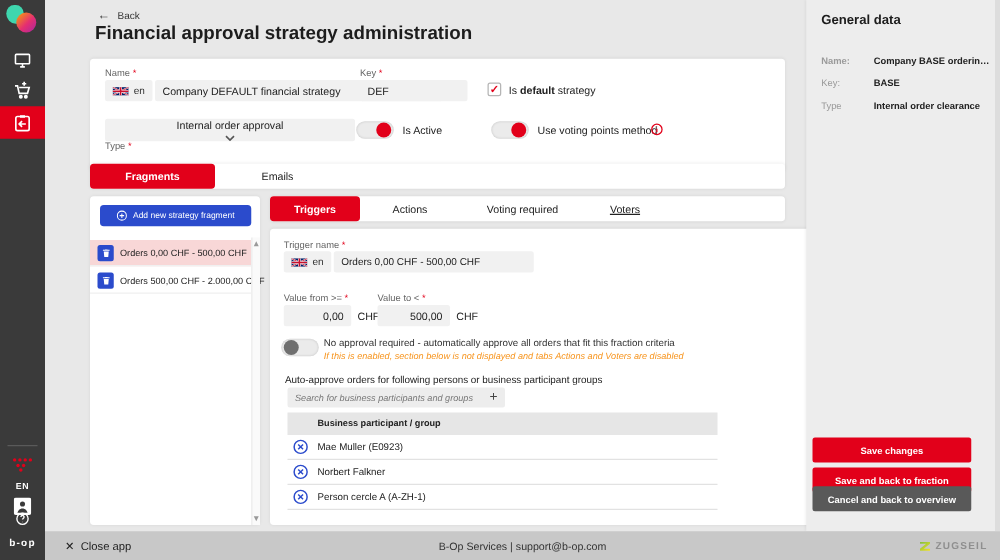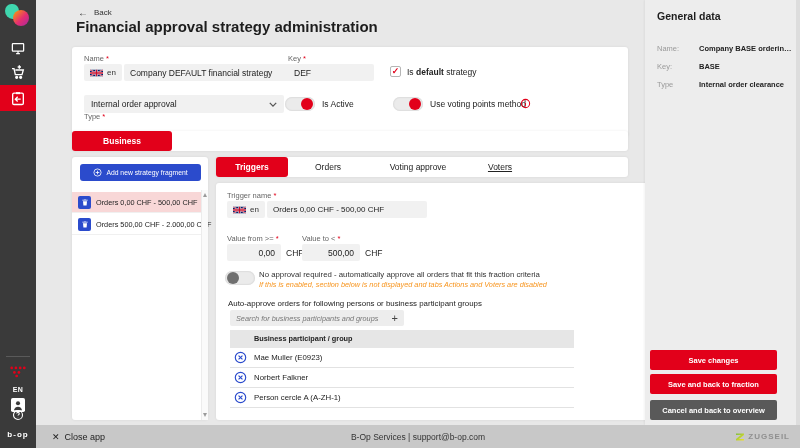--- a/index.html
+++ b/index.html
@@ -34,21 +34,21 @@
   #form-card { left:36px; top:47px; width:556px; height:90px; }
   .lbl { position:absolute; font-size:7.5px; color:#666; white-space:nowrap; }
   .req { color:#e2001a; }
   .inp { position:absolute; background:#f1f1f1; border:none; border-radius:2px; height:17px; font-size:8.5px; color:#222; font-family:inherit; padding:0 6px; }
   .lang-chip { position:absolute; width:38px; height:17px; background:#f1f1f1; border-radius:2px; display:flex; align-items:center; justify-content:center; gap:4px; font-size:8px; color:#333; }
   .flag { width:13px; height:8px; border-radius:1px; overflow:hidden; flex:none; }
 
   .checkbox-wrap { position:absolute; display:flex; align-items:center; gap:6px; font-size:8.5px; color:#222; }
   .checkbox { width:11px; height:11px; background:#fff; border:1px solid #b5b5b5; border-radius:2px; color:#e2001a; font-size:9px; line-height:9px; text-align:center; font-weight:bold; }
 
-  .select { position:absolute; background:#f1f1f1; border-radius:2px; height:18px; display:flex; align-items:center; justify-content:space-between; padding:0 7px; font-size:8.5px; color:#222; cursor:pointer; }
+  .select { position:absolute; background:#f1f1f1; border-radius:2px; height:18px; display:flex; align-items:center; justify-content:space-between; padding:0 7px; font-size:8.5px; color:#222; cursor:pointer;flex-direction:column; }
 
   .toggle { position:absolute; width:30px; height:14px; border-radius:7px; background:#ebebeb; box-shadow:inset 0 0 2px rgba(0,0,0,.18); cursor:pointer; }
   .toggle .knob { position:absolute; top:1px; width:12px; height:12px; border-radius:50%; }
   .toggle.on .knob { right:2px; background:#e2001a; }
   .toggle.off .knob { left:2px; background:#6f6f6f; }
   .toggle-label { position:absolute; font-size:8.5px; color:#222; white-space:nowrap; }
 
   .tabbar { position:absolute; background:#fff; border-radius:3px; display:flex; height:20px; box-shadow:0 0 3px rgba(0,0,0,.07); }
   .tab { display:flex; align-items:center; justify-content:center; font-size:8.5px; color:#222; cursor:pointer; height:20px; }
   .tab.active { background:#e2001a; color:#fff; font-weight:bold; border-radius:3px; }
@@ -248,21 +248,22 @@
     <span style="position:absolute;left:448px;top:51px;">
       <svg width="11" height="11" viewBox="0 0 24 24" fill="none" stroke="#e2001a" stroke-width="2.2">
           <circle cx="12" cy="12" r="9"></circle>
           <path d="M12 11v6"></path>
           <circle cx="12" cy="7.3" r="0.7" fill="#e2001a" stroke="none"></circle>
         </svg>
     </span>
   </div>
 
   <div class="tabbar" id="main-tabbar">
-    <div class="tab active" style="width:100px;">Business</div>
+    <div class="tab active" style="width:100px;">Fragments</div>
+    <div class="tab" style="width:100px;">Emails</div>
   </div>
 
   <div class="card" id="frag-panel">
     <div id="add-fragment-btn">
       <span>
         <svg width="9" height="9" viewBox="0 0 20 20" fill="none" stroke="#fff" stroke-width="1.8">
             <circle cx="10" cy="10" r="8"></circle>
             <path d="M10 6v8M6 10h8"></path>
           </svg>
       </span>
@@ -289,22 +290,22 @@
     </div>
 
     <div class="vscroll">
       <span class="up"></span>
       <span class="down"></span>
     </div>
   </div>
 
   <div class="tabbar" id="trigger-tabbar">
     <div class="tab active" style="width:72px;">Triggers</div>
-    <div class="tab" style="width:80px;">Orders</div>
-    <div class="tab" style="width:100px;">Voting approve</div>
+    <div class="tab" style="width:80px;">Actions</div>
+    <div class="tab" style="width:100px;">Voting required</div>
     <div class="tab" style="width:64px;text-decoration:underline;">Voters</div>
   </div>
 
   <div class="card" id="trigger-card">
     <div class="lbl" style="left:11px;top:8px;"><span>Trigger name</span> <span class="req">*</span></div>
     <div class="lang-chip" style="left:11px;top:18px;">
       <span class="flag">
         <svg width="13" height="8" viewBox="0 0 60 30">
             <rect width="60" height="30" fill="#012169"></rect>
             <path d="M0,0 60,30 M60,0 0,30" stroke="#fff" stroke-width="6"></path>
@@ -367,27 +368,27 @@
         </span>
         <span>Person cercle A (A-ZH-1)</span>
       </div>
     </div>
   </div>
 </div>
 
 <div id="rightbar">
   <div id="gd-title">General data</div>
 
-  <div class="gd-label" style="top:44px;">Name:</div>
+  <div class="gd-label" style="top:44px;font-weight:bold;">Name:</div>
   <div class="gd-value" style="top:44px;">Company BASE ordering app...</div>
 
   <div class="gd-label" style="top:62px;">Key:</div>
   <div class="gd-value" style="top:62px;">BASE</div>
 
   <div class="gd-label" style="top:80px;">Type</div>
   <div class="gd-value" style="top:80px;">Internal order clearance</div>
 
   <div class="side-btn red" style="top:350px;">Save changes</div>
   <div class="side-btn red" style="top:374px;">Save and back to fraction</div>
-  <div class="side-btn gray" style="top:400px;">Cancel and back to overview</div>
+  <div class="side-btn gray" style="top:389px;">Cancel and back to overview</div>
 
   <div id="win-scroll"></div>
 </div>
 
 </body></html>

